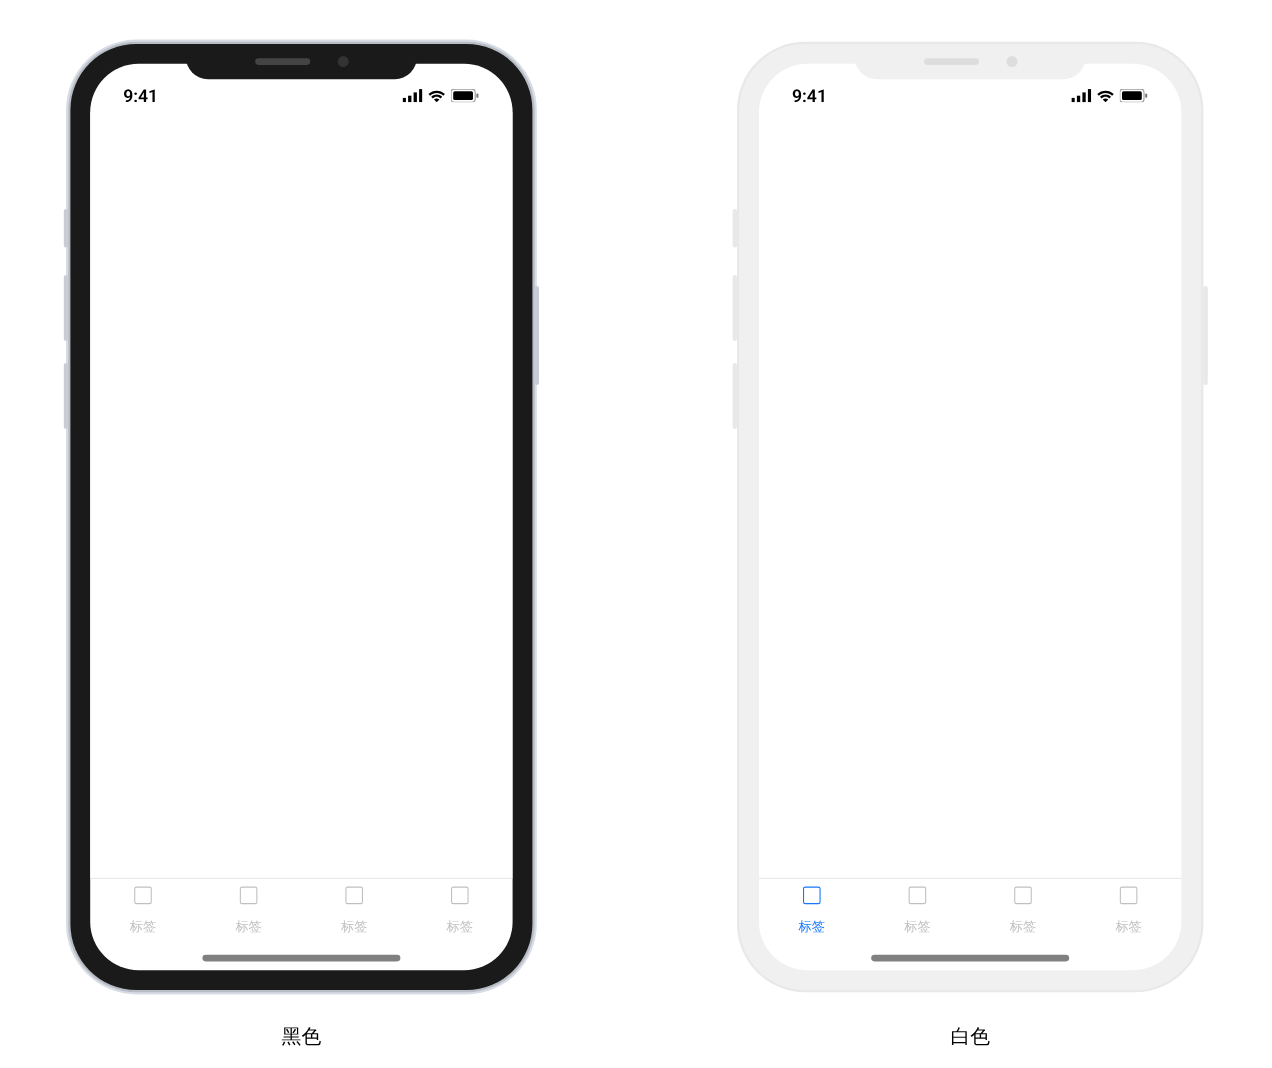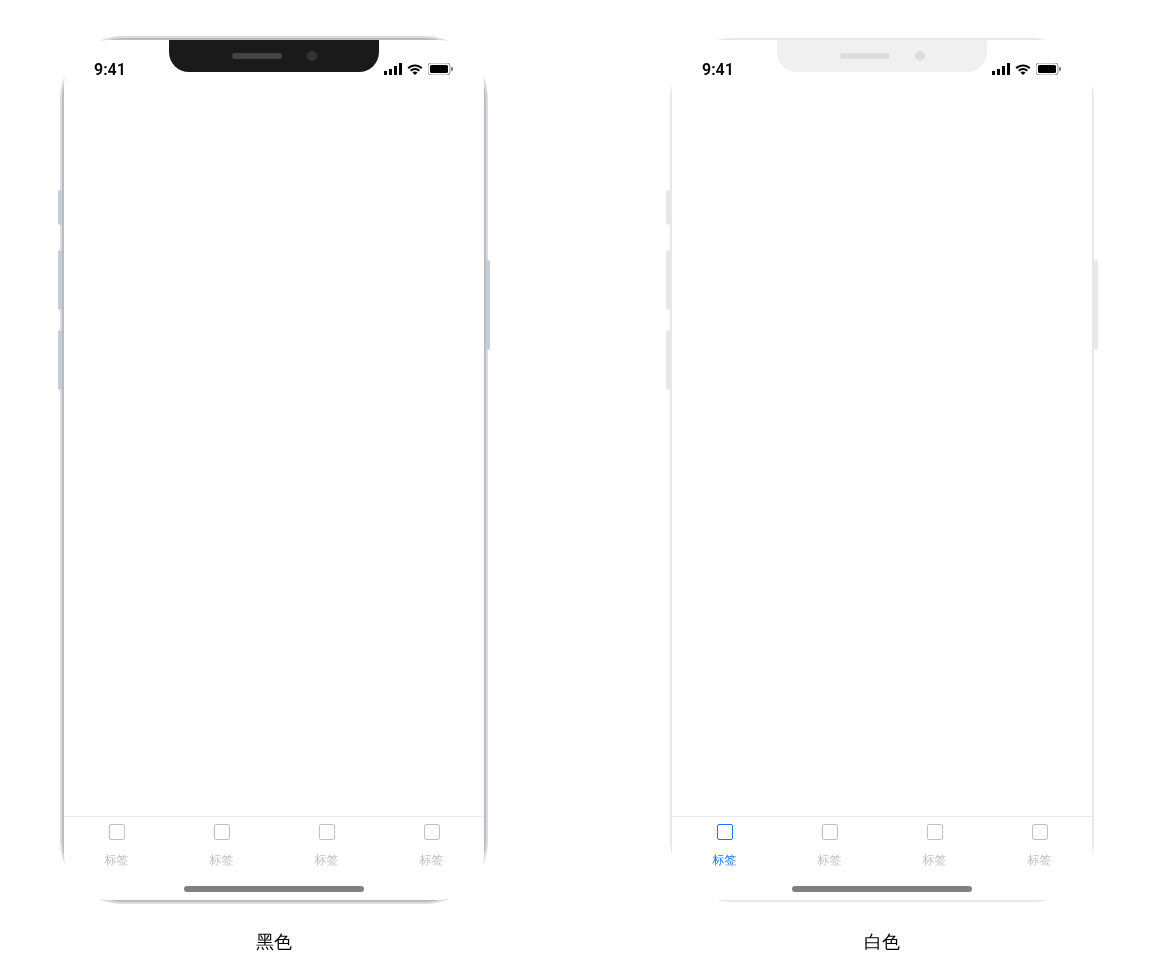--- a/index.html
+++ b/index.html
@@ -28,20 +28,21 @@
       display: flex;
       flex-direction: column;
       align-items: center;
     }
 
     .phone-frame {
       position: relative;
       width: 420px;
       height: 860px;
       border-radius: 60px;
+      padding: 18px;
     }
 
     .phone-frame.dark {
       background: #1a1a1a;
       box-shadow: 0 0 0 2px #b8bcc4, 0 0 0 4px #d8dce4;
     }
 
     .phone-frame.light {
       background: #f0f0f0;
       box-shadow: 0 0 0 2px #e8e8e8;

